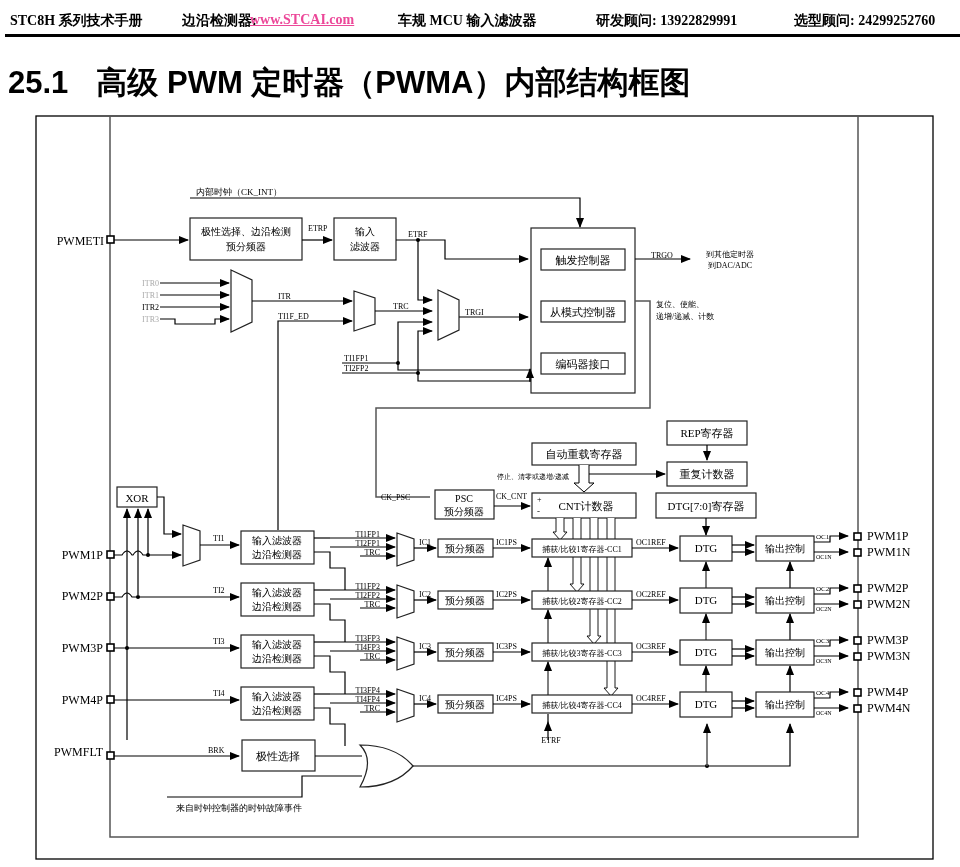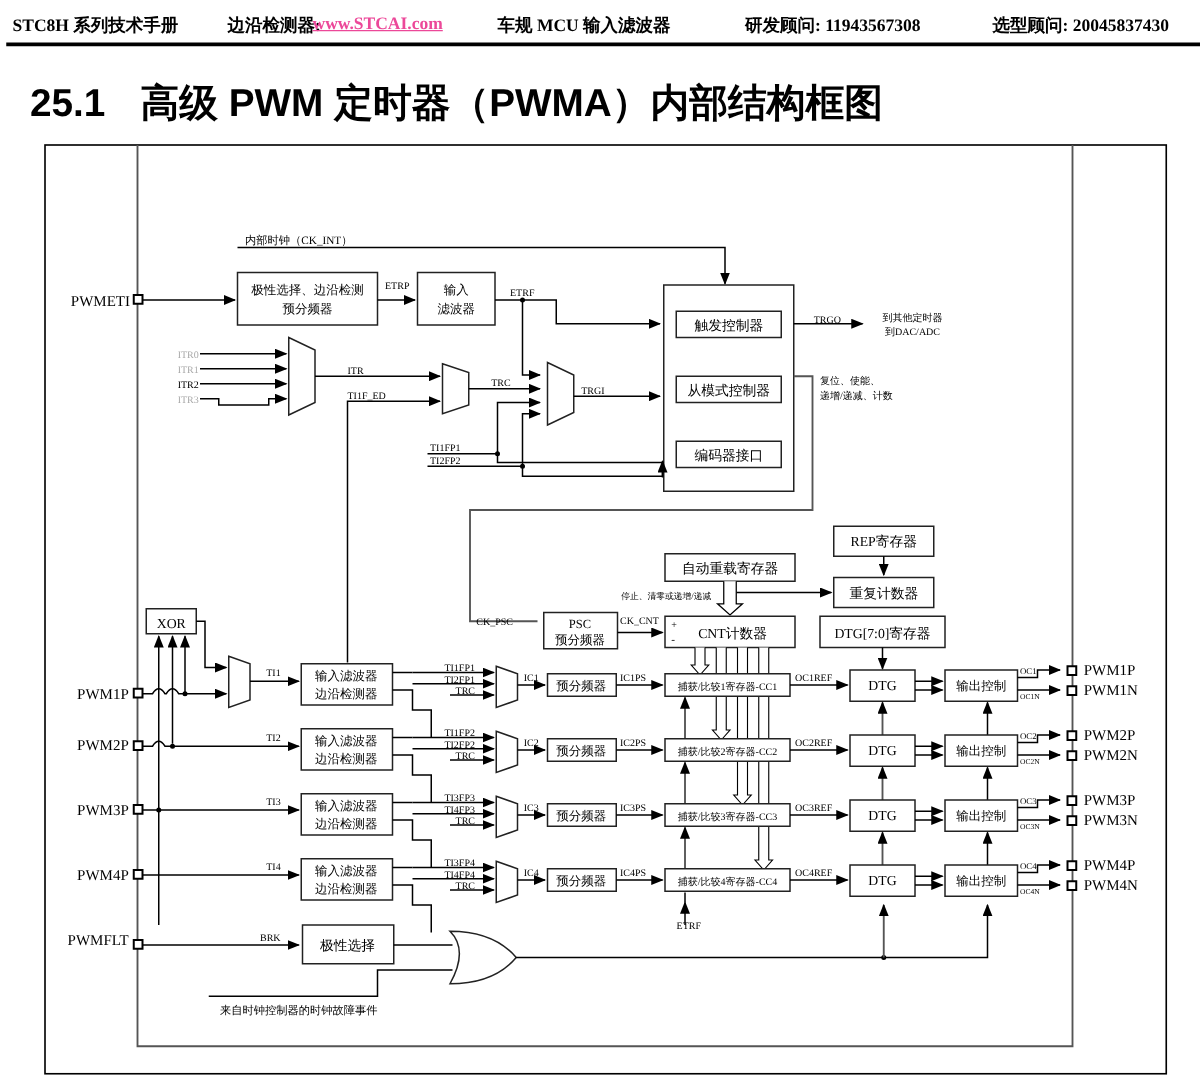--- a/index.html
+++ b/index.html
@@ -1,21 +1,21 @@
 <!DOCTYPE html>
 <html><head>
 <meta charset="utf-8">
 <style>
   html,body{margin:0;padding:0;background:#fff;}
   body{width:960px;height:867px;position:relative;overflow:hidden;font-family:"Liberation Serif","DejaVu Serif",serif;color:#000;}
   .hdr{position:absolute;top:10px;left:0;width:792px;height:22px;font-size:14px;font-weight:bold;}
   .hdr span{position:absolute;top:2px;white-space:nowrap;}
   .hdr .link{color:#ec4899;text-decoration:underline;}
   .hdr-rule{position:absolute;top:34px;left:5px;width:955px;height:3px;background:#000;}
-  .title{position:absolute;top:62px;left:24px;font-family:"Liberation Sans","DejaVu Sans",sans-serif;font-size:31px;font-weight:bold;white-space:nowrap;}
+  .title{position:absolute;top:62px;left:8px;font-family:"Liberation Sans","DejaVu Sans",sans-serif;font-size:31px;font-weight:bold;white-space:nowrap;}
   .title .num{margin-right:28px;}
   svg{position:absolute;top:0;left:0;}
   svg text{font-family:"Liberation Serif","DejaVu Serif",serif;fill:#000;}
   .s8{font-size:8px;}
   .s9{font-size:9px;}
   .s10{font-size:10px;}
   .s11{font-size:11px;}
   .s12{font-size:12px;}
   .gray{fill:#aaa !important;}
   .ln{stroke:#000;stroke-width:1.2;fill:none;}
@@ -24,22 +24,22 @@
   .pin{stroke:#000;stroke-width:1.6;fill:#fff;}
 </style>
 </head>
 <body>
 
 <div class="hdr">
   <span style="left:10px">STC8H 系列技术手册</span>
   <span style="left:182px">边沿检测器:</span>
   <span class="link" style="left:250px">www.STCAI.com</span>
   <span style="left:398px">车规 MCU 输入滤波器</span>
-  <span style="left:596px">研发顾问: 11943567308</span>
-  <span style="left:794px">选型顾问: 20045837430</span>
+  <span style="left:596px">研发顾问: 13922829991</span>
+  <span style="left:794px">选型顾问: 24299252760</span>
 </div>
 <div class="hdr-rule"></div>
 
 <div class="title">
   <span class="num">25.1</span><span>高级 PWM 定时器（PWMA）内部结构框图</span>
 </div>
 
 <svg width="960" height="867" viewBox="0 0 960 867">
   <defs>
     <marker id="ah" markerWidth="10" markerHeight="8" refX="9" refY="4" orient="auto" markerUnits="userSpaceOnUse">

